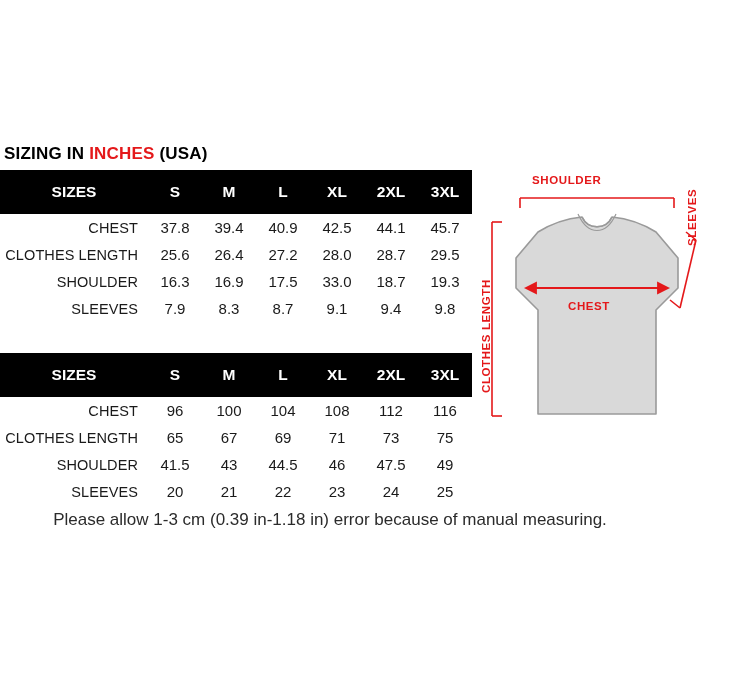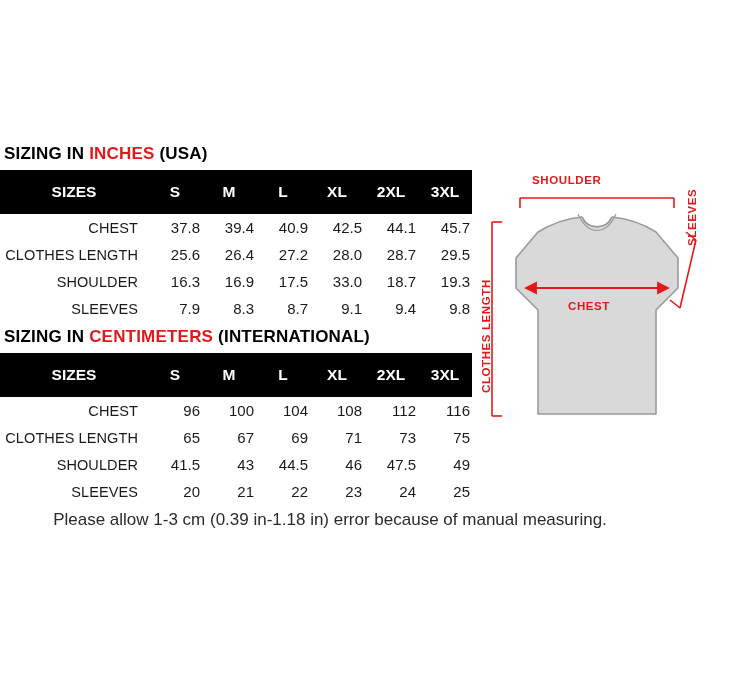--- a/index.html
+++ b/index.html
@@ -52,21 +52,21 @@
     font-size: 15.5px;
     padding: 12px 2px;
     text-align: center;
     height: 20px;
   }
   table.size-table thead th.rowhead {
     text-align: center;
   }
   table.size-table tbody td {
     padding: 3px 2px;
-    text-align: right;
+    text-align: center;
     font-size: 15px;
     color: #1a1a1a;
     height: 21px;
   }
   table.size-table tbody td.rowhead {
     text-align: right;
     padding-right: 10px;
     font-size: 14.5px;
     letter-spacing: 0.1px;
     white-space: nowrap;
@@ -182,23 +182,20 @@
         <td>7.9</td>
         <td>8.3</td>
         <td>8.7</td>
         <td>9.1</td>
         <td>9.4</td>
         <td>9.8</td>
       </tr>
     </tbody>
   </table>
 
-  <div class="section-title" id="title-cm">
-    <span>SIZING IN </span><span class="red">CENTIMETERS</span><span> (INTERNATIONAL)</span>
-  </div>
 
   <table class="size-table" id="table-cm">
     <colgroup>
       <col class="c-label">
         <col class="c-val">
         <col class="c-val">
         <col class="c-val">
         <col class="c-val">
         <col class="c-val">
         <col class="c-val">

